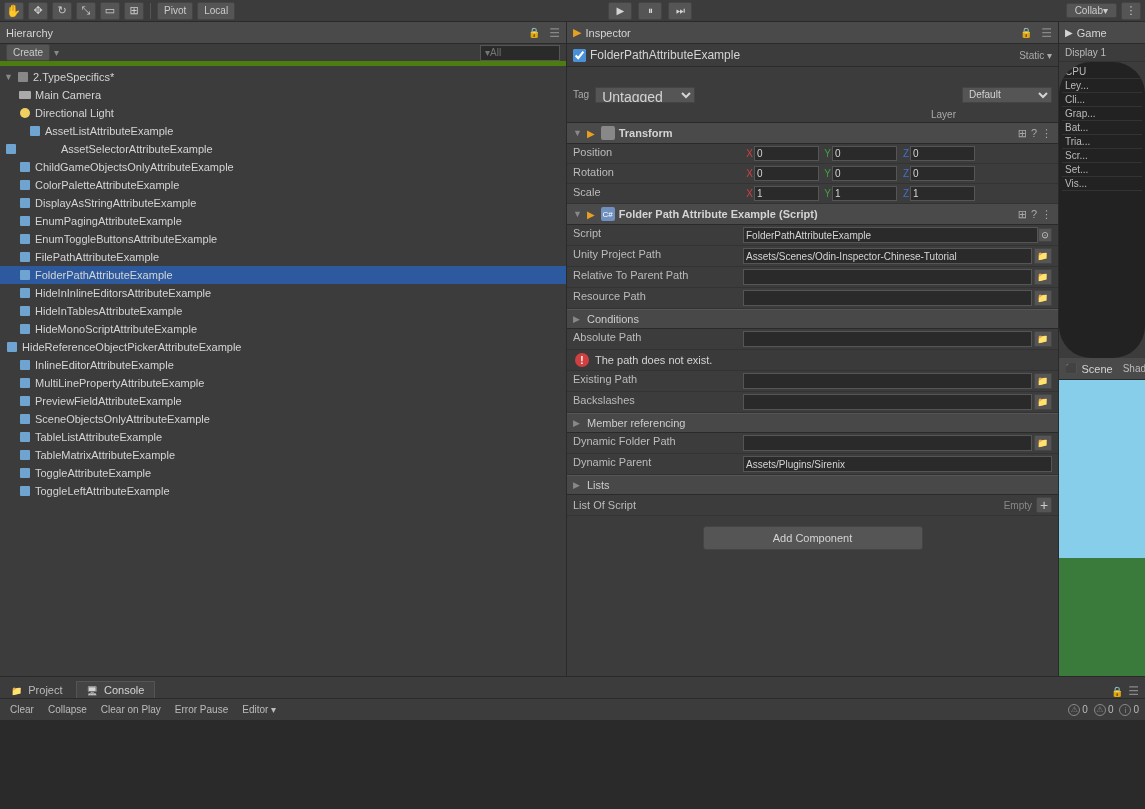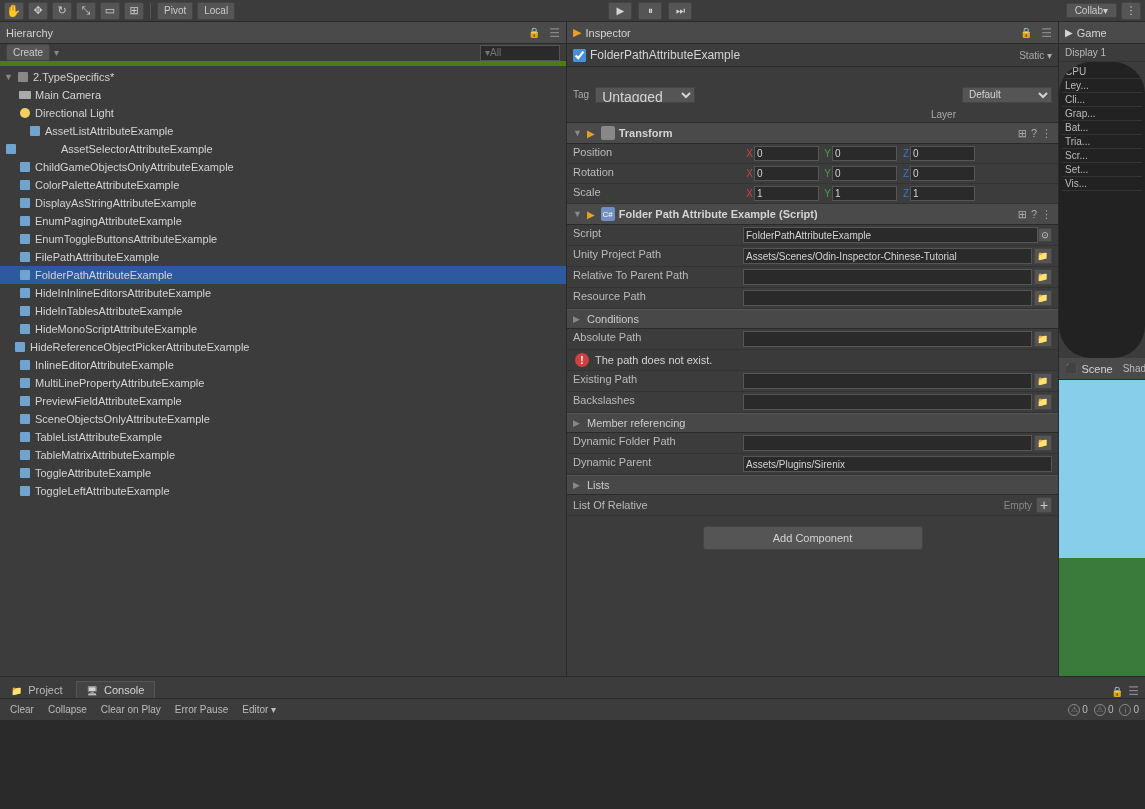--- a/index.html
+++ b/index.html
@@ -774,21 +774,21 @@
             <div class="item-icon-cube"></div>
           </div>
           <span class="item-label">HideInTablesAttributeExample</span>
         </div>
       <div class="hierarchy-item" style="padding-left:18px;">
           <div class="item-icon">
             <div class="item-icon-cube"></div>
           </div>
           <span class="item-label">HideMonoScriptAttributeExample</span>
         </div>
-      <div class="hierarchy-item" style="padding-left:13px;">
+      <div class="hierarchy-item" style="padding-left:5px;">
           <div class="item-icon">
             <div class="item-icon-cube"></div>
           </div>
           <span class="item-label">HideReferenceObjectPickerAttributeExample</span>
         </div>
       <div class="hierarchy-item" style="padding-left:18px;">
           <div class="item-icon">
             <div class="item-icon-cube"></div>
           </div>
           <span class="item-label">InlineEditorAttributeExample</span>
@@ -1036,21 +1036,21 @@
           <input class="path-input" type="text" value="Assets/Plugins/Sirenix" style="">
         </div>
       </div>
 
       <div class="section-header">
         <span class="expand-arrow" style="font-size:9px;color:#888;margin-right:4px;">▶</span>
         <span class="section-header-label">Lists</span>
       </div>
 
       <div class="list-header-row">
-        <span class="list-header-label">List Of Relative</span>
+        <span class="list-header-label">List Of Script</span>
         <span class="empty-label">Empty</span>
         <button class="add-btn">+</button>
       </div>
 
       <button class="add-component-btn">Add Component</button>
     </div>
   </div>
 
   <div class="right-panel">
 

